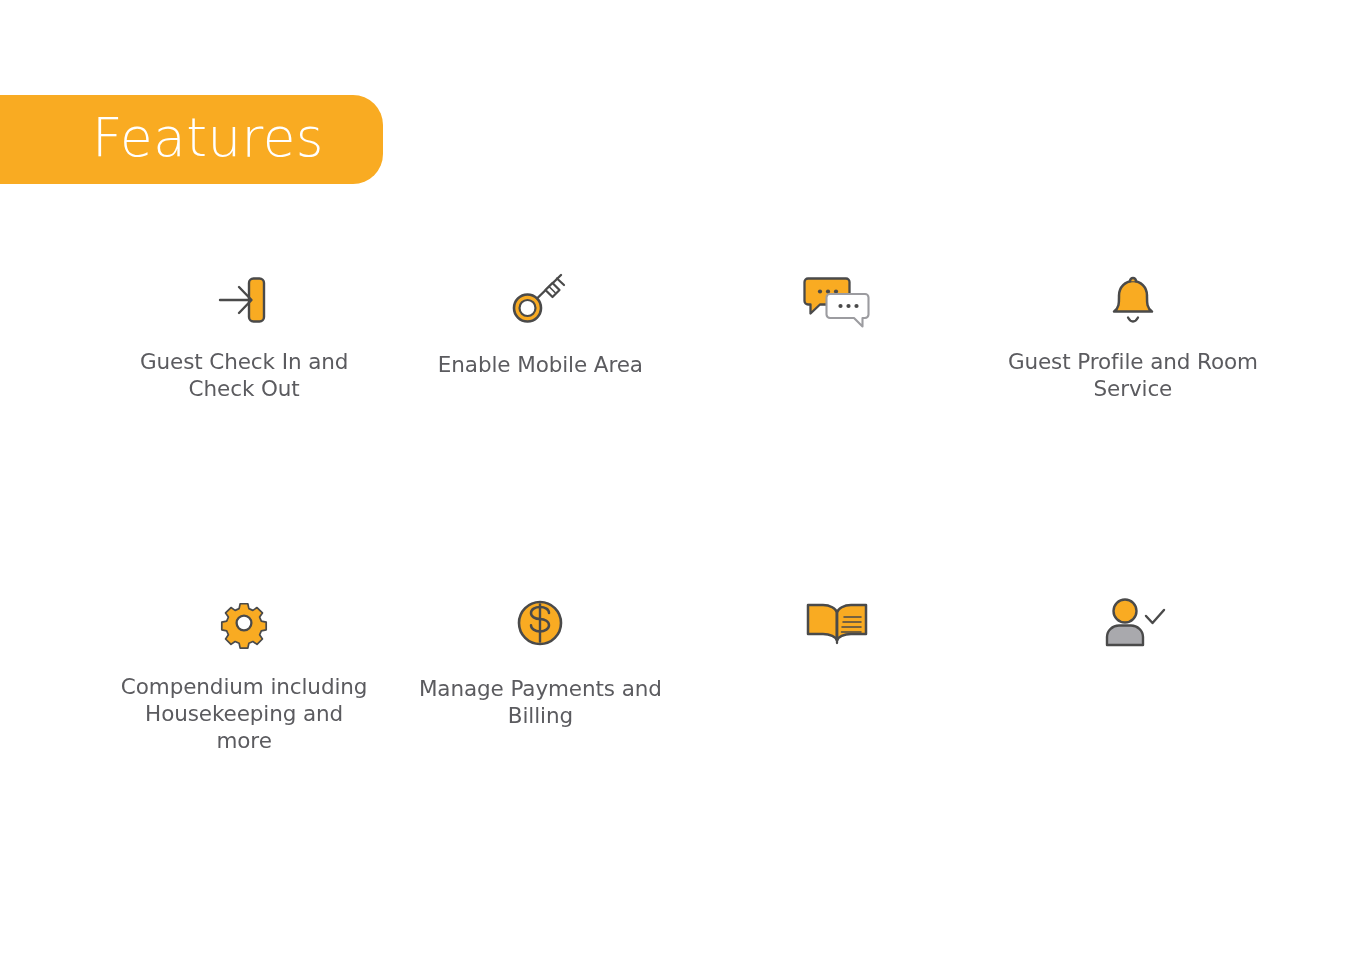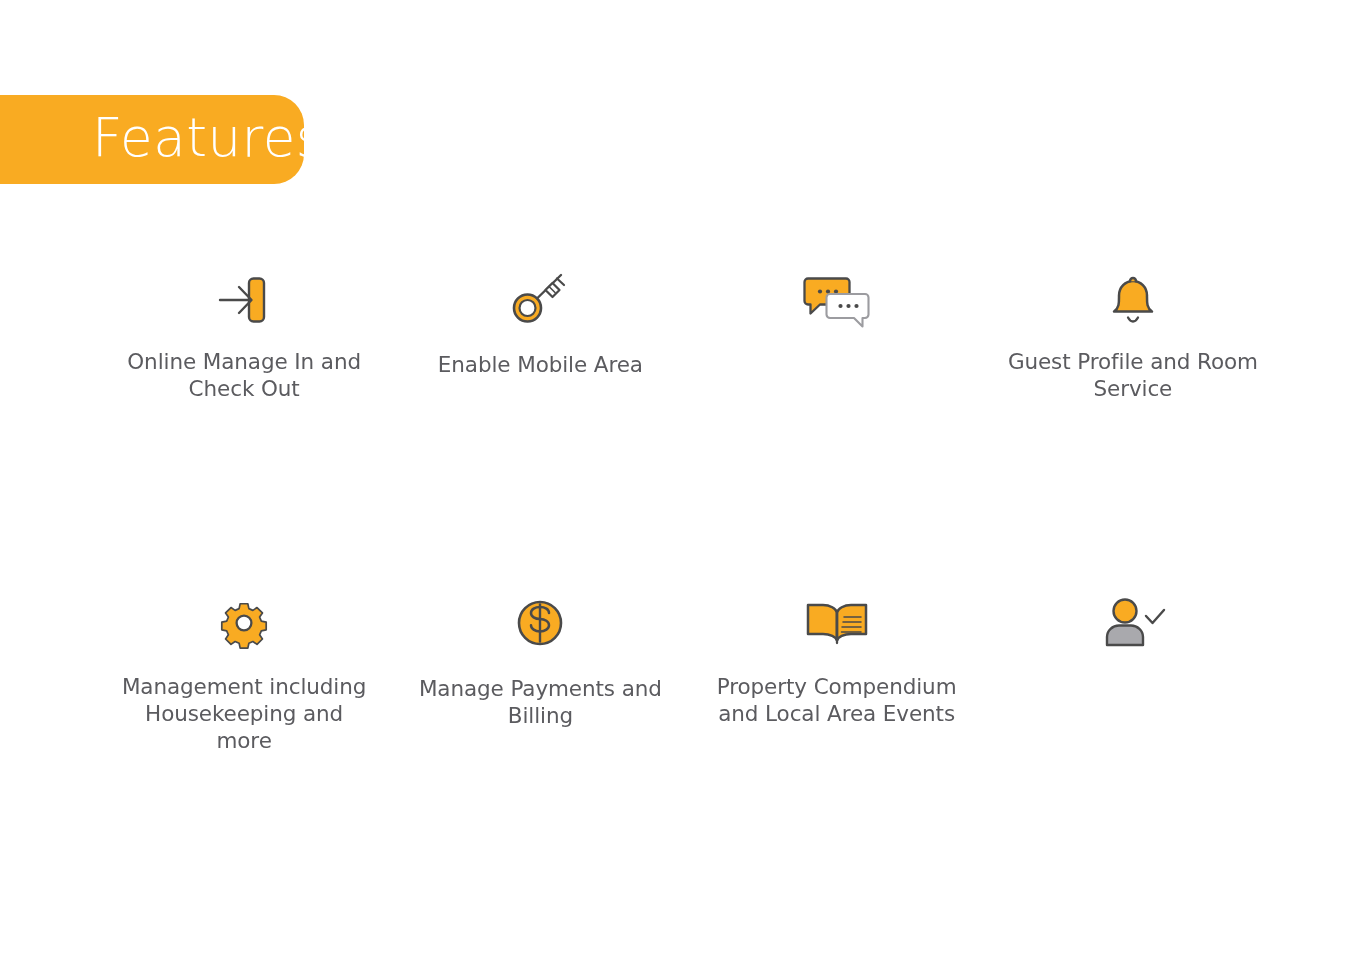--- a/index.html
+++ b/index.html
@@ -13,21 +13,21 @@
     font-family: "Liberation Sans", sans-serif;
     overflow: hidden;
     position: relative;
   }
 
   
   .header-banner {
     position: absolute;
     left: 0;
     top: 95px;
-    width: 304px;
+    width: 383px;
     height: 89px;
     background: #f9ab22;
     border-top-right-radius: 30px;
     border-bottom-right-radius: 30px;
     display: flex;
     align-items: center;
   }
   .header-title {
     color: #ffffff;
     font-size: 53px;
@@ -100,21 +100,21 @@
       <div class="feature-icon">
         <svg width="72" height="64" viewBox="0 0 72 64" fill="none">
 
           <rect x="41" y="12.5" width="15" height="43" rx="4.5" fill="#f9ab22" stroke="#4a4a4a" stroke-width="2.4"></rect>
 
           <line x1="12" y1="34" x2="42" y2="34" stroke="#4a4a4a" stroke-width="2.4" stroke-linecap="round"></line>
 
           <polyline points="31,21 43.5,34 31,47" fill="none" stroke="#4a4a4a" stroke-width="2.4" stroke-linecap="round" stroke-linejoin="round"></polyline>
         </svg>
       </div>
-      <div class="feature-label">Online Manage In and Check Out</div>
+      <div class="feature-label">Guest Check In and Check Out</div>
     </div>
 
     <div class="feature-cell shift-down">
       <div class="feature-icon">
         <svg width="72" height="64" viewBox="0 0 72 64" fill="none">
 
           <circle cx="23.5" cy="42" r="13.5" fill="#f9ab22" stroke="#4a4a4a" stroke-width="2.6"></circle>
           <circle cx="23.5" cy="42" r="8" fill="#ffffff" stroke="#4a4a4a" stroke-width="2.2"></circle>
 
           <line x1="33" y1="32.5" x2="57" y2="9" stroke="#4a4a4a" stroke-width="2.4" stroke-linecap="round"></line>
@@ -164,21 +164,21 @@
 
     <div class="feature-cell">
       <div class="feature-icon">
         <svg width="72" height="64" viewBox="0 0 72 64" fill="none">
           <g transform="translate(36,32)">
             <path d="M-5.2,-26 h10.4 l1.4,6.6 l5.4,2.3 l5.6,-3.8 l7.3,7.3 l-3.8,5.6 l2.3,5.4 l6.6,1.4 v10.4 l-6.6,1.4 l-2.3,5.4 l3.8,5.6 l-7.3,7.3 l-5.6,-3.8 l-5.4,2.3 l-1.4,6.6 h-10.4 l-1.4,-6.6 l-5.4,-2.3 l-5.6,3.8 l-7.3,-7.3 l3.8,-5.6 l-2.3,-5.4 l-6.6,-1.4 v-10.4 l6.6,-1.4 l2.3,-5.4 l-3.8,-5.6 l7.3,-7.3 l5.6,3.8 l5.4,-2.3 z" fill="#f9ab22" stroke="#4a4a4a" stroke-width="2.3" stroke-linejoin="round" transform="scale(0.74)"></path>
             <circle cx="0" cy="0" r="7.4" fill="#ffffff" stroke="#4a4a4a" stroke-width="2.3"></circle>
           </g>
         </svg>
       </div>
-      <div class="feature-label">Management including Housekeeping and more</div>
+      <div class="feature-label">Compendium including Housekeeping and more</div>
     </div>
 
     <div class="feature-cell shift-down-sm">
       <div class="feature-icon">
         <svg width="72" height="64" viewBox="0 0 72 64" fill="none">
           <circle cx="36" cy="32" r="21" fill="#f9ab22" stroke="#4a4a4a" stroke-width="2.6"></circle>
           <line x1="36" y1="13.5" x2="36" y2="50.5" stroke="#4a4a4a" stroke-width="2.4" stroke-linecap="round"></line>
           <path d="M45 22 c0 -3.6 -4 -6 -9 -6 c-5 0 -9 2.4 -9 6 c0 3.6 4 6 9 6 c5 0 9 2.6 9 6.2 c0 3.6 -4 6.2 -9 6.2 c-5 0 -9 -2.6 -9 -6.2" fill="none" stroke="#4a4a4a" stroke-width="2.5" stroke-linecap="round"></path>
         </svg>
       </div>
@@ -194,21 +194,20 @@
           <path d="M67 14 h-15 c-7 0 -13 3.5 -14 7.5 v28 c1 -3.6 7 -6.5 14 -6.5 h15 z" fill="#f9ab22" stroke="#4a4a4a" stroke-width="2.5" stroke-linejoin="round"></path>
 
           <line x1="45" y1="26" x2="62" y2="26" stroke="#4a4a4a" stroke-width="1.5" stroke-linecap="round"></line>
           <line x1="44" y1="31" x2="62" y2="31" stroke="#4a4a4a" stroke-width="1.5" stroke-linecap="round"></line>
           <line x1="43" y1="36" x2="62" y2="36" stroke="#4a4a4a" stroke-width="1.5" stroke-linecap="round"></line>
           <line x1="42.5" y1="41" x2="62" y2="41" stroke="#4a4a4a" stroke-width="1.5" stroke-linecap="round"></line>
 
           <line x1="38" y1="21.5" x2="38" y2="52" stroke="#4a4a4a" stroke-width="2.3" stroke-linecap="round"></line>
         </svg>
       </div>
-      <div class="feature-label">Property Compendium and Local Area Events</div>
     </div>
 
     <div class="feature-cell">
       <div class="feature-icon">
         <svg width="76" height="64" viewBox="0 0 76 64" fill="none">
 
           <circle cx="30" cy="20" r="11.5" fill="#f9ab22" stroke="#4a4a4a" stroke-width="2.4"></circle>
 
           <path d="M12 54 v-8 c0 -6.5 5.5 -11.5 12 -11.5 h12 c6.5 0 12 5 12 11.5 v8 z" fill="#a9a9ad" stroke="#4a4a4a" stroke-width="2.4" stroke-linejoin="round"></path>
 

